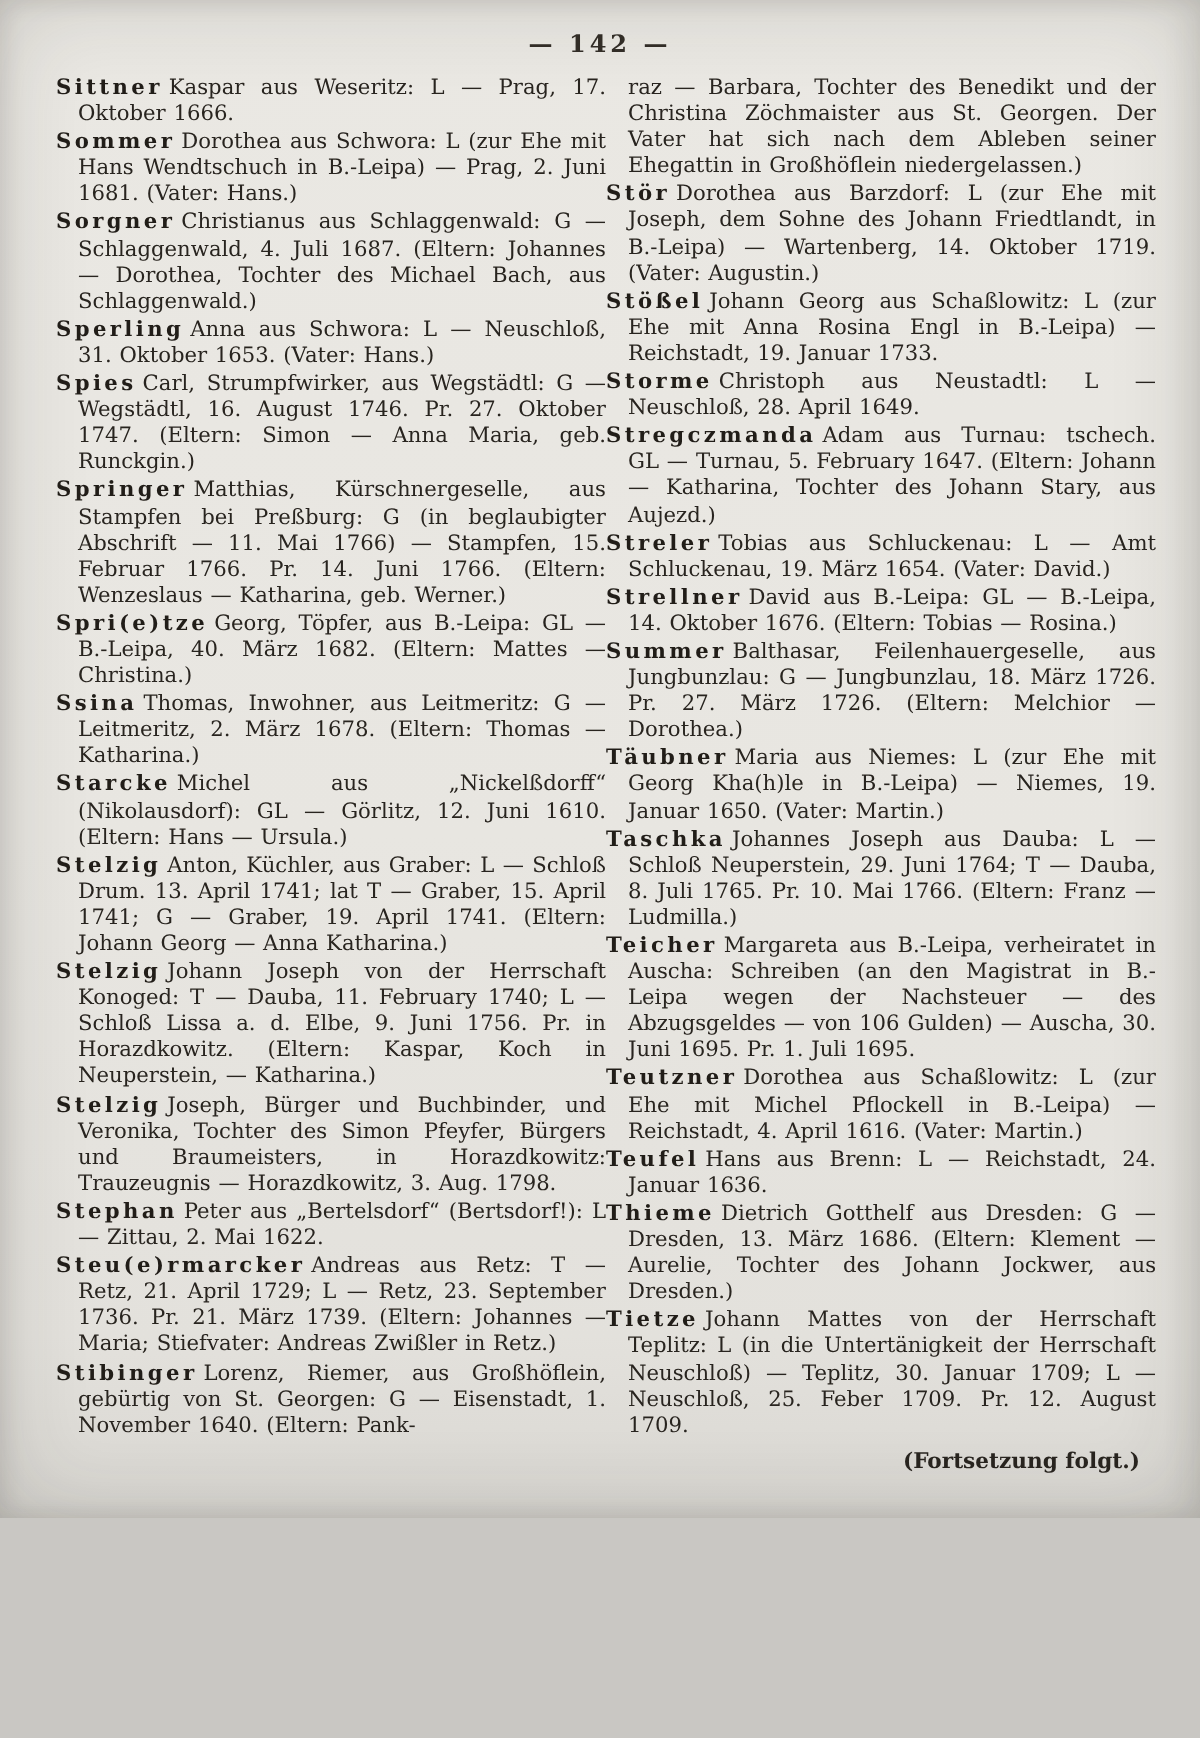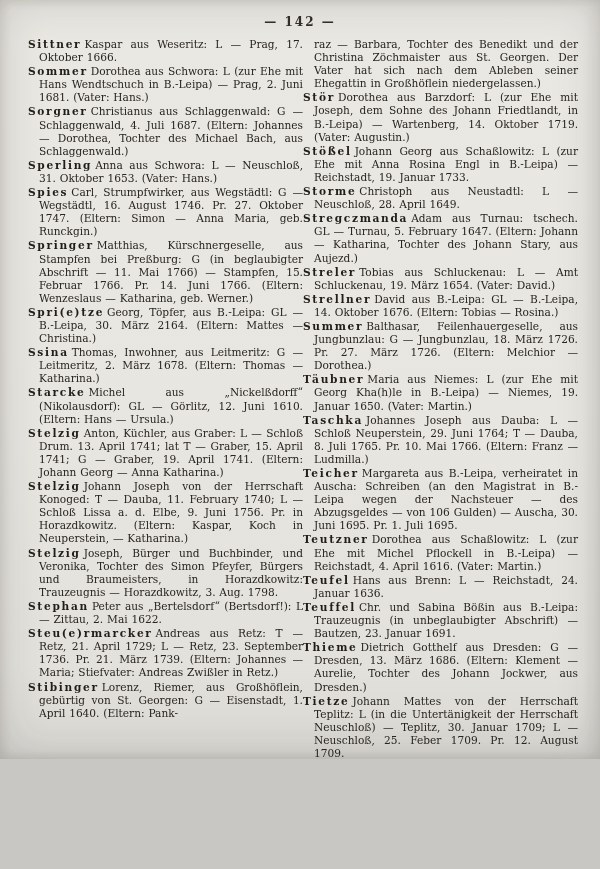--- a/index.html
+++ b/index.html
@@ -83,37 +83,37 @@
 
           <p class="entry"><span class="head">Sorgner</span><span>Christianus aus Schlaggenwald: G — Schlaggenwald, 4. Juli 1687. (Eltern: Johannes — Dorothea, Tochter des Michael Bach, aus Schlaggenwald.)</span></p>
 
           <p class="entry"><span class="head">Sperling</span><span>Anna aus Schwora: L — Neuschloß, 31. Oktober 1653. (Vater: Hans.)</span></p>
 
           <p class="entry"><span class="head">Spies</span><span>Carl, Strumpfwirker, aus Wegstädtl: G — Wegstädtl, 16. August 1746. Pr. 27. Oktober 1747. (Eltern: Simon — Anna Maria, geb. Runckgin.)</span></p>
 
 
           <p class="entry"><span class="head">Springer</span><span>Matthias, Kürschnergeselle, aus Stampfen bei Preßburg: G (in beglaubigter Abschrift — 11. Mai 1766) — Stampfen, 15. Februar 1766. Pr. 14. Juni 1766. (Eltern: Wenzeslaus — Katharina, geb. Werner.)</span></p>
 
-          <p class="entry"><span class="head">Spri(e)tze</span><span>Georg, Töpfer, aus B.-Leipa: GL — B.-Leipa, 30. März 2164. (Eltern: Mattes — Christina.)</span></p>
+          <p class="entry"><span class="head">Spri(e)tze</span><span>Georg, Töpfer, aus B.-Leipa: GL — B.-Leipa, 40. März 1682. (Eltern: Mattes — Christina.)</span></p>
 
           <p class="entry"><span class="head">Ssina</span><span>Thomas, Inwohner, aus Leitmeritz: G — Leitmeritz, 2. März 1678. (Eltern: Thomas — Katharina.)</span></p>
 
           <p class="entry"><span class="head">Starcke</span><span>Michel aus „Nickelßdorff“ (Nikolausdorf): GL — Görlitz, 12. Juni 1610. (Eltern: Hans — Ursula.)</span></p>
 
           <p class="entry"><span class="head">Stelzig</span><span>Anton, Küchler, aus Graber: L — Schloß Drum. 13. April 1741; lat T — Graber, 15. April 1741; G — Graber, 19. April 1741. (Eltern: Johann Georg — Anna Katharina.)</span></p>
 
           <p class="entry"><span class="head">Stelzig</span><span>Johann Joseph von der Herrschaft Konoged: T — Dauba, 11. February 1740; L — Schloß Lissa a. d. Elbe, 9. Juni 1756. Pr. in Horazdkowitz. (Eltern: Kaspar, Koch in Neuperstein, — Katharina.)</span></p>
 
           <p class="entry"><span class="head">Stelzig</span><span>Joseph, Bürger und Buchbinder, und Veronika, Tochter des Simon Pfeyfer, Bürgers und Braumeisters, in Horazdkowitz: Trauzeugnis — Horazdkowitz, 3. Aug. 1798.</span></p>
 
           <p class="entry"><span class="head">Stephan</span><span>Peter aus „Bertelsdorf“ (Bertsdorf!): L — Zittau, 2. Mai 1622.</span></p>
 
           <p class="entry"><span class="head">Steu(e)rmarcker</span><span>Andreas aus Retz: T — Retz, 21. April 1729; L — Retz, 23. September 1736. Pr. 21. März 1739. (Eltern: Johannes — Maria; Stiefvater: Andreas Zwißler in Retz.)</span></p>
 
-          <p class="entry"><span class="head">Stibinger</span><span>Lorenz, Riemer, aus Großhöflein, gebürtig von St. Georgen: G — Eisenstadt, 1. April 1640. (Eltern: Pank-</span></p>
+          <p class="entry"><span class="head">Stibinger</span><span>Lorenz, Riemer, aus Großhöflein, gebürtig von St. Georgen: G — Eisenstadt, 1. November 1640. (Eltern: Pank-</span></p>
         </div>
     </div>
 
     <div class="col">
       <div>
 
           <p class="entry continuation"><span>raz — Barbara, Tochter des Benedikt und der Christina Zöchmaister aus St. Georgen. Der Vater hat sich nach dem Ableben seiner Ehegattin in Großhöflein niedergelassen.)</span></p>
 
           <p class="entry"><span class="head">Stör</span><span>Dorothea aus Barzdorf: L (zur Ehe mit Joseph, dem Sohne des Johann Friedtlandt, in B.-Leipa) — Wartenberg, 14. Oktober 1719. (Vater: Augustin.)</span></p>
 
@@ -132,21 +132,20 @@
           <p class="entry"><span class="head">Täubner</span><span>Maria aus Niemes: L (zur Ehe mit Georg Kha(h)le in B.-Leipa) — Niemes, 19. Januar 1650. (Vater: Martin.)</span></p>
 
           <p class="entry"><span class="head">Taschka</span><span>Johannes Joseph aus Dauba: L — Schloß Neuperstein, 29. Juni 1764; T — Dauba, 8. Juli 1765. Pr. 10. Mai 1766. (Eltern: Franz — Ludmilla.)</span></p>
 
           <p class="entry"><span class="head">Teicher</span><span>Margareta aus B.-Leipa, verheiratet in Auscha: Schreiben (an den Magistrat in B.-Leipa wegen der Nachsteuer — des Abzugsgeldes — von 106 Gulden) — Auscha, 30. Juni 1695. Pr. 1. Juli 1695.</span></p>
 
           <p class="entry"><span class="head">Teutzner</span><span>Dorothea aus Schaßlowitz: L (zur Ehe mit Michel Pflockell in B.-Leipa) — Reichstadt, 4. April 1616. (Vater: Martin.)</span></p>
 
           <p class="entry"><span class="head">Teufel</span><span>Hans aus Brenn: L — Reichstadt, 24. Januar 1636.</span></p>
 
-          <p class="entry"><span class="head">Teuffel</span><span>Chr. und Sabina Bößin aus B.-Leipa: Trauzeugnis (in unbeglaubigter Abschrift) — Bautzen, 23. Januar 1691.</span></p>
 
           <p class="entry"><span class="head">Thieme</span><span>Dietrich Gotthelf aus Dresden: G — Dresden, 13. März 1686. (Eltern: Klement — Aurelie, Tochter des Johann Jockwer, aus Dresden.)</span></p>
 
           <p class="entry"><span class="head">Tietze</span><span>Johann Mattes von der Herrschaft Teplitz: L (in die Untertänigkeit der Herrschaft Neuschloß) — Teplitz, 30. Januar 1709; L — Neuschloß, 25. Feber 1709. Pr. 12. August 1709.</span></p>
         </div>
       <p class="footnote">(Fortsetzung folgt.)</p>
     </div>
 
   </div>
 

